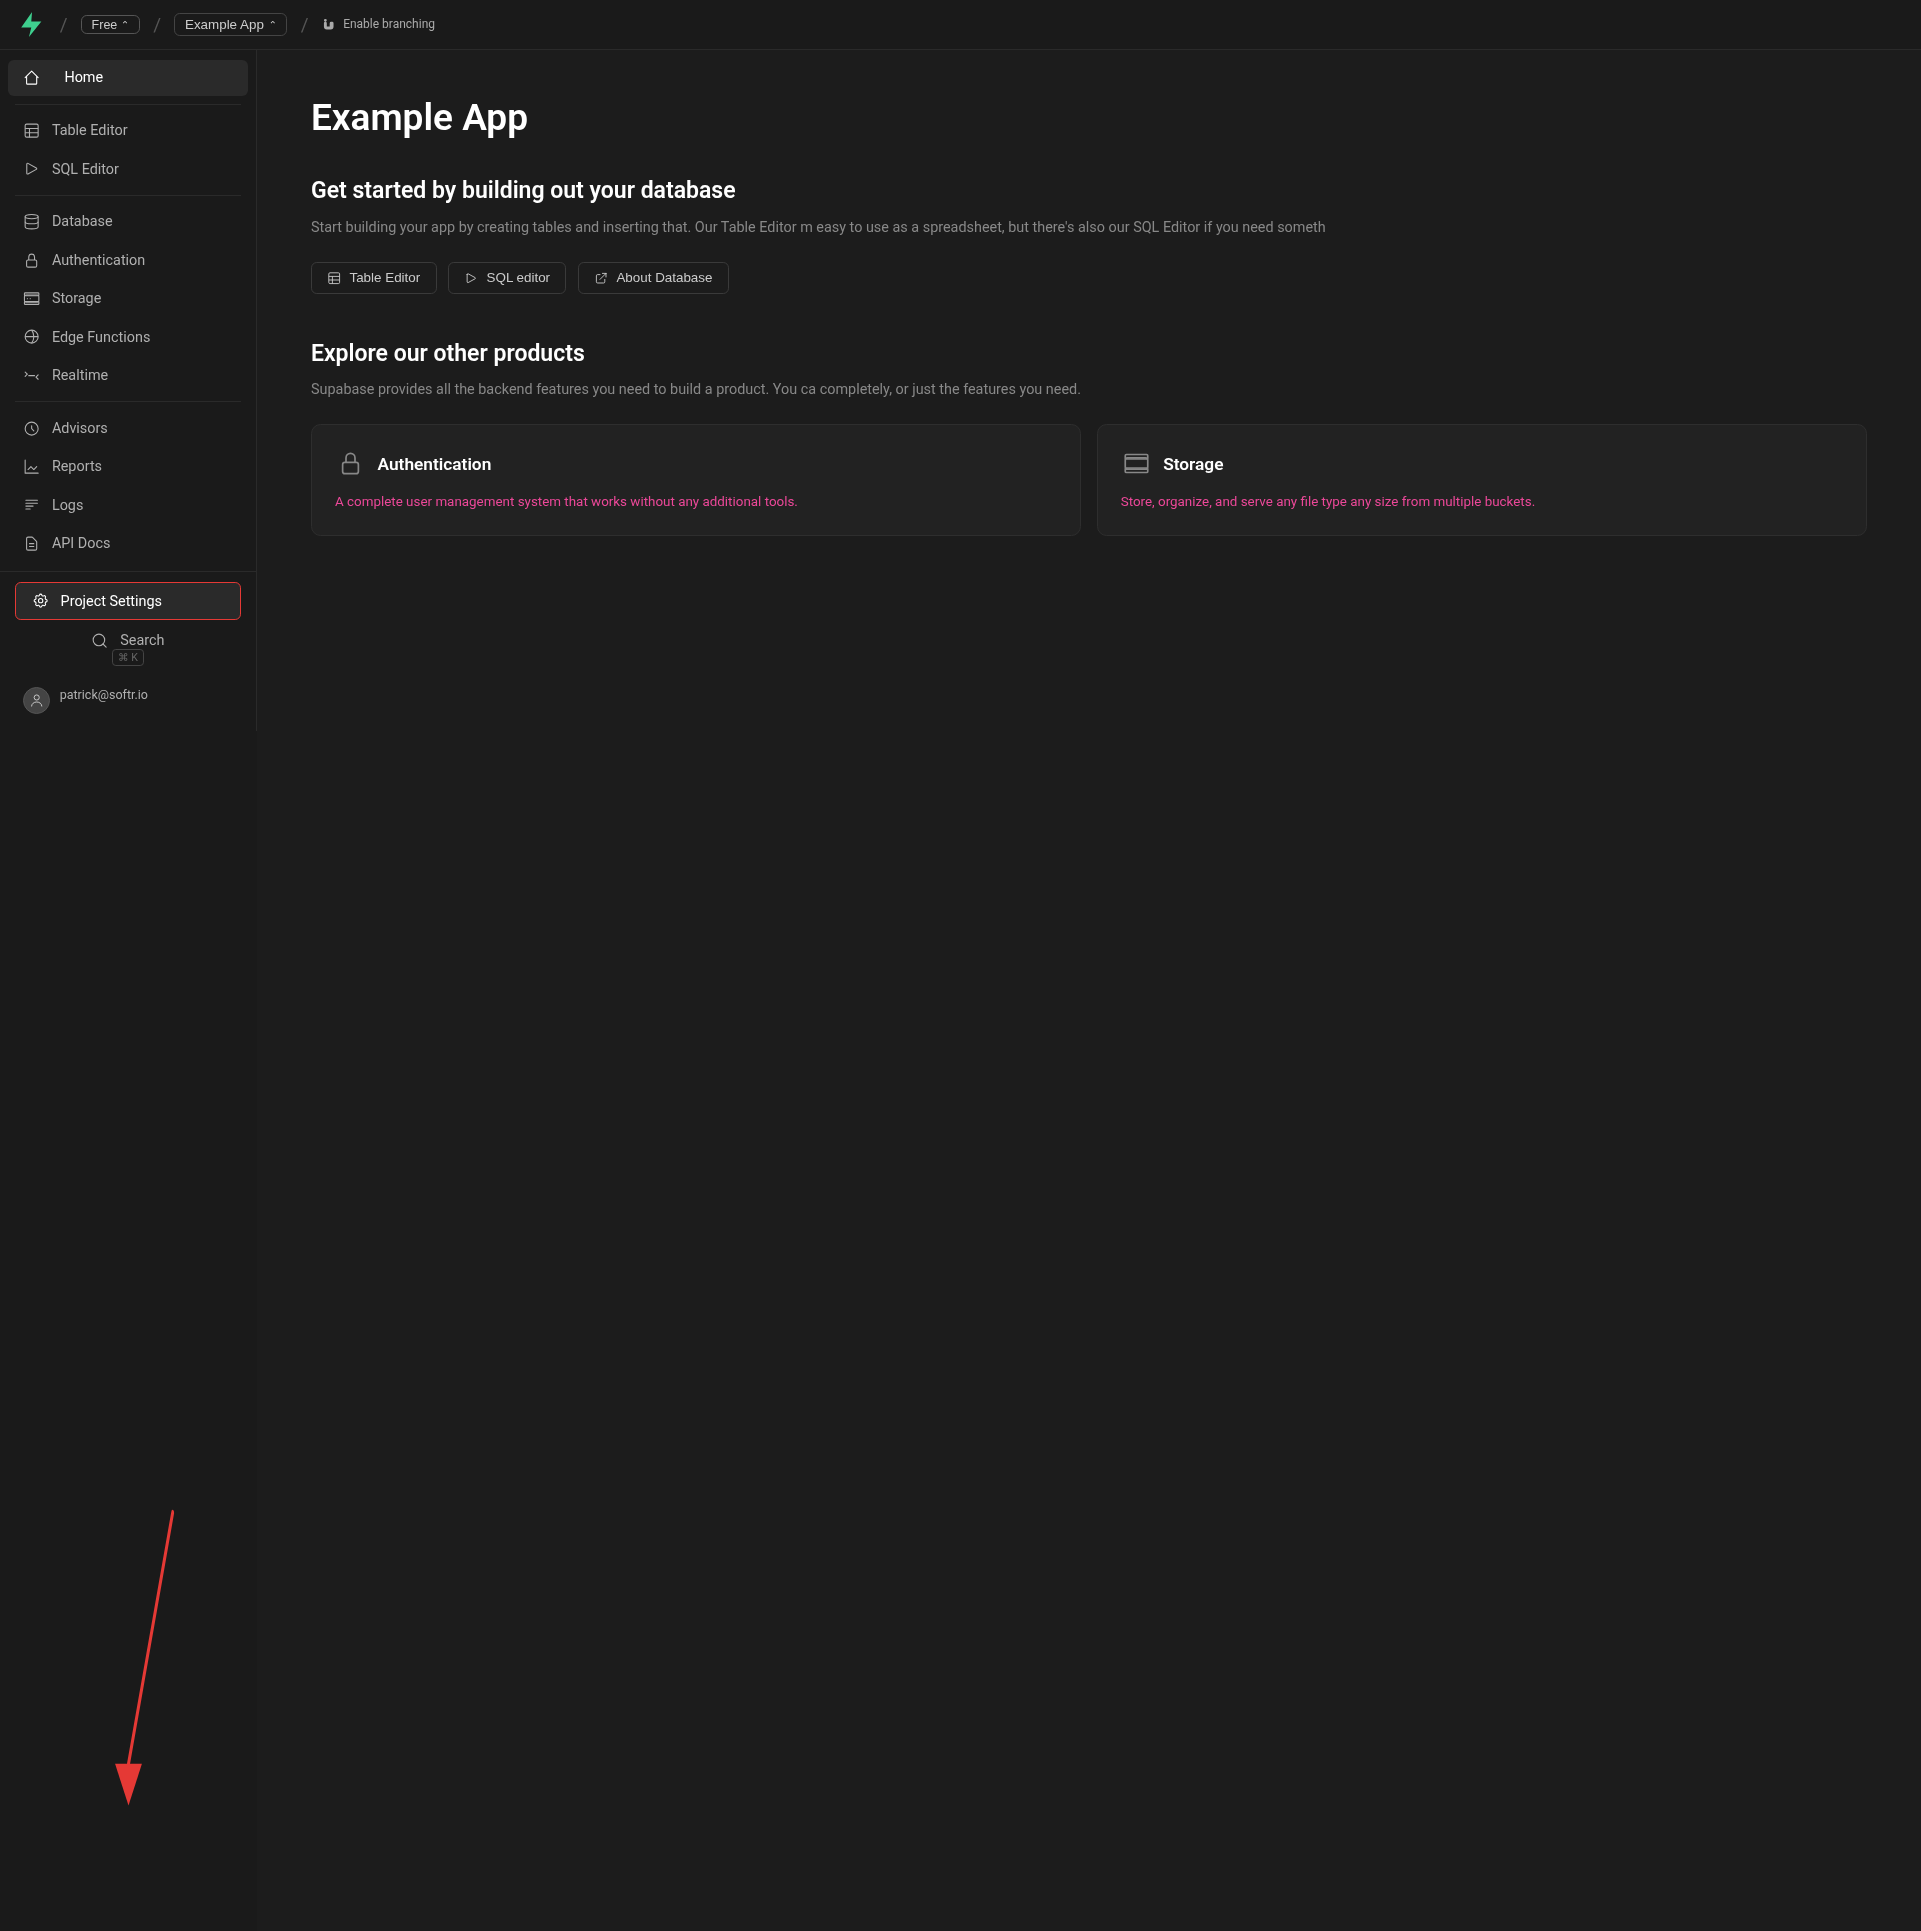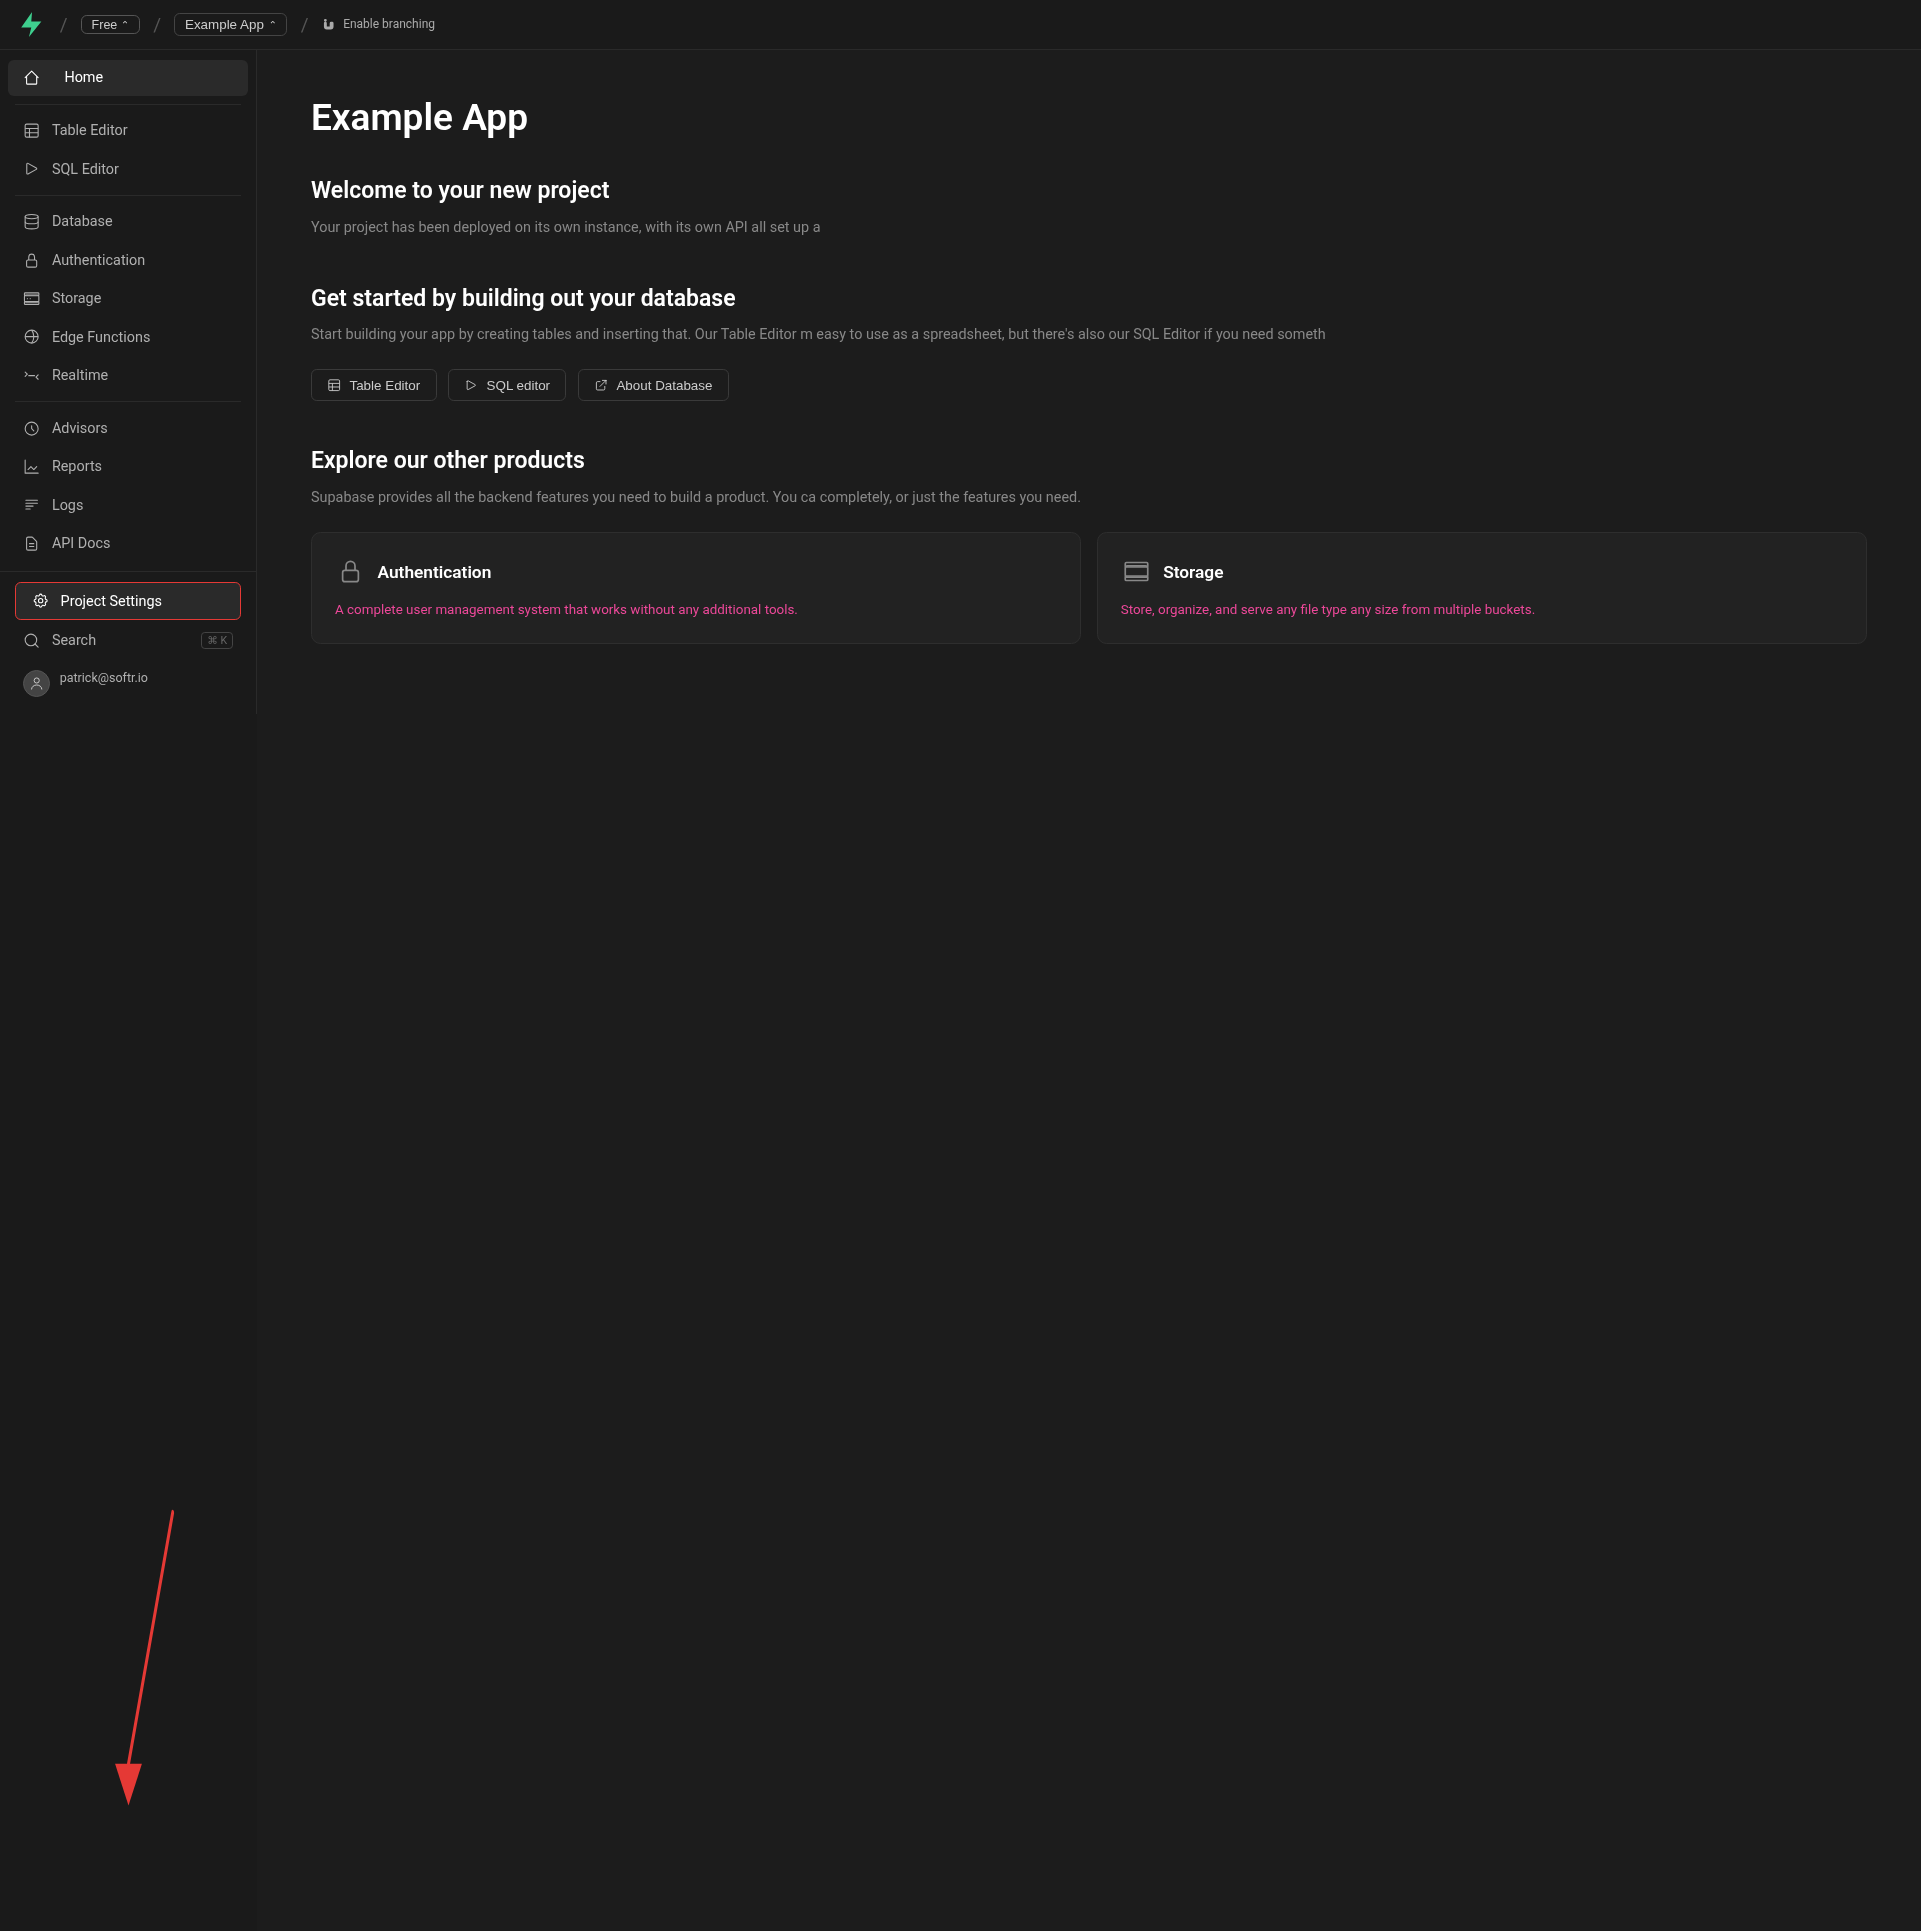--- a/index.html
+++ b/index.html
@@ -121,20 +121,21 @@
     .sidebar-search {
       display: flex;
       align-items: center;
       justify-content: space-between;
       padding: 9.6px 15.4px;
       cursor: pointer;
       border-radius: 5.8px;
       margin: 1.9px 0;
       color: #b0b0b0;
       font-size: 14.4px;
+      flex-direction: column;
     }
     .sidebar-search-left {
       display: flex;
       align-items: center;
       gap: 11.5px;
     }
     .sidebar-search-kbd {
       font-size: 10.6px;
       color: #666;
       border: 1px solid #444;
@@ -452,24 +453,20 @@
       <line x1="180" y1="700" x2="134" y2="820" stroke="#e53935" stroke-width="3" stroke-linecap="round"></line>
 
       <polygon points="120,820 148,820 134,840" fill="#e53935"></polygon>
     </svg>
   </div>
 
   <div class="content">
 
     <h1 class="page-title">Example App</h1>
 
-    <div class="section">
-      <h2 class="section-title">Welcome to your new project</h2>
-      <p class="section-desc">Your project has been deployed on its own instance, with its own API all set up a</p>
-    </div>
 
     <div class="section">
       <h2 class="section-title">Get started by building out your database</h2>
       <p class="section-desc">Start building your app by creating tables and inserting that. Our Table Editor m easy to use as a spreadsheet, but there's also our SQL Editor if you need someth</p>
       <div class="button-row">
 
         <button class="btn-outline">
           <svg viewBox="0 0 24 24" fill="none" stroke="currentColor" stroke-width="1.5">
             <rect x="3" y="3" width="18" height="18" rx="2"></rect>
             <path d="M3 9h18M9 9v12M3 15h18"></path>

